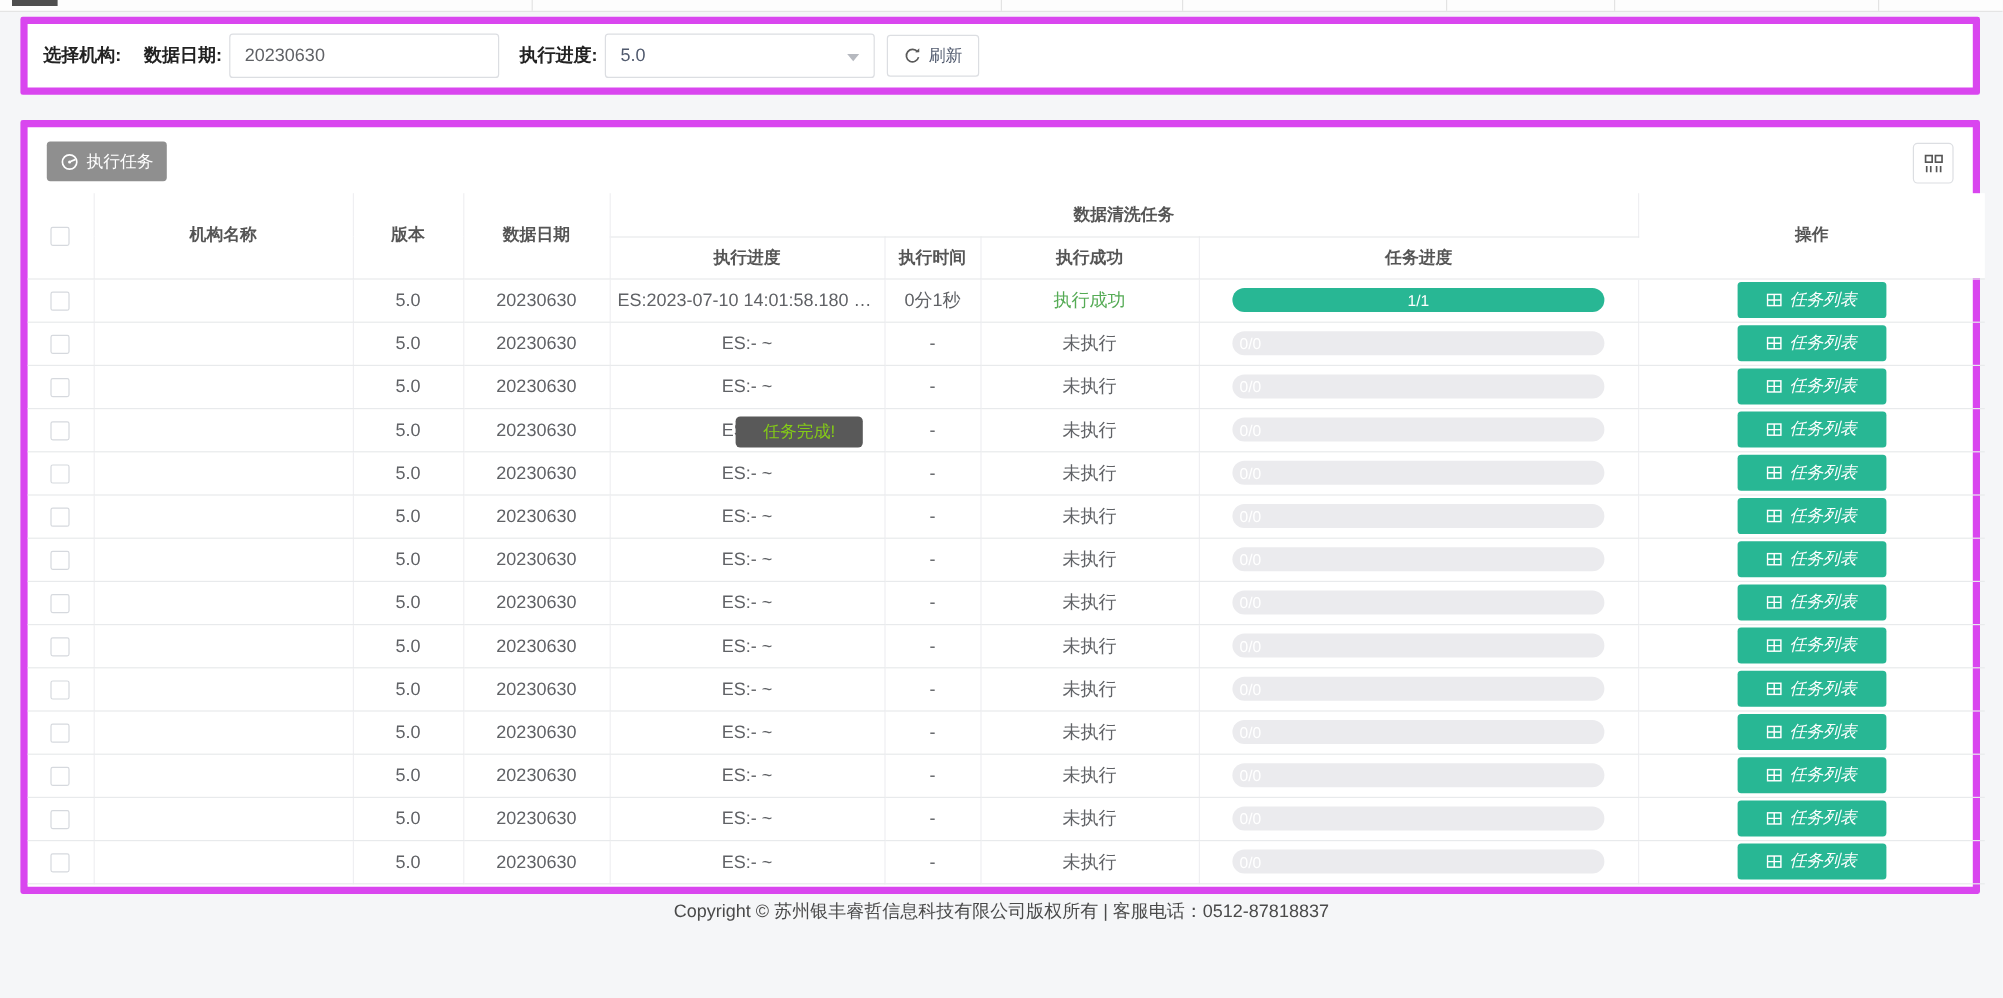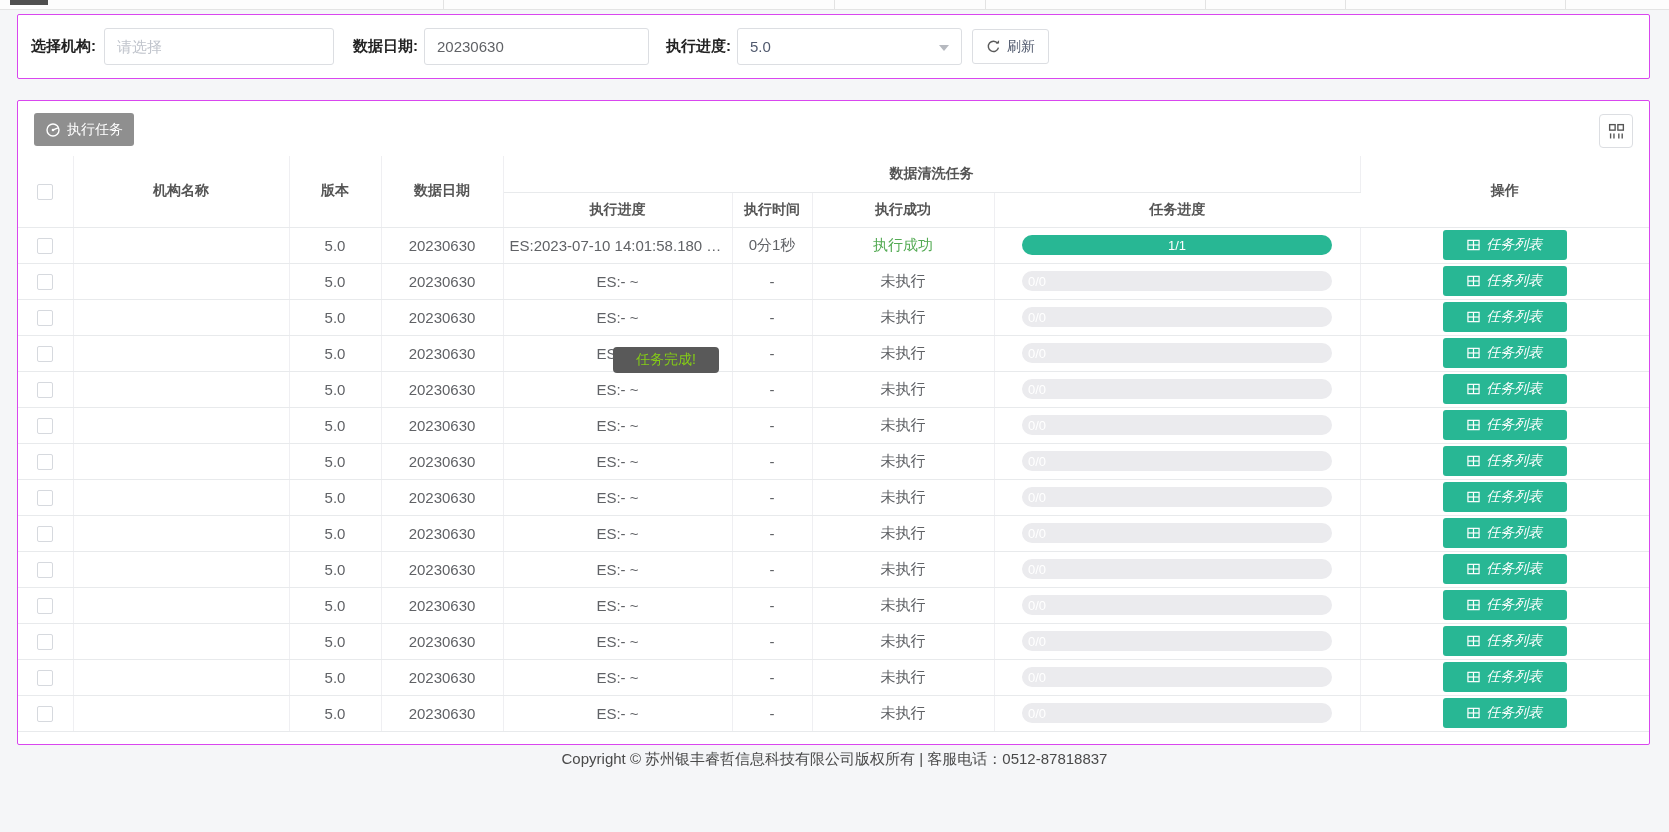--- a/index.html
+++ b/index.html
@@ -11,21 +11,21 @@
     overflow:hidden;
     color:#606266;
   }
   
   .top-strip { position:absolute; left:0; top:0; width:1669px; height:10px;
     background:#fdfdfd; border-bottom:1px solid #e4e4e4; }
   .top-strip .tab-chip { position:absolute; left:10px; top:0; width:38px; height:5px; background:#4f4f4f; }
   .top-strip .sep { position:absolute; top:0; width:1px; height:9px; background:#e3e3e3; }
 
   
-  .card { position:absolute; background:#fff; border:1px solid #d946ef; border-radius:2px; }
+  .card { position:absolute; background:#fff; border:6px solid #d946ef; border-radius:2px; }
   .filter-card { left:17px; top:14px; width:1633px; height:65px; display:flex; align-items:center; padding-left:13px; }
   .main-card { left:17px; top:100px; width:1633px; height:645px; }
 
   
   .f-label { font-size:15px; font-weight:700; color:#222; white-space:nowrap; }
   .f-input { height:37px; border:1px solid #dcdee2; border-radius:3px; background:#fff;
     font-size:15px; color:#606266; padding:0 12px; outline:none;
     font-family:"Liberation Sans","DejaVu Sans",sans-serif; }
   .f-input::placeholder { color:#c0c4cc; }
   .org-input { width:230px; margin-left:8px; }
@@ -84,21 +84,20 @@
   <div class="sep" style="left:443px"></div>
   <div class="sep" style="left:834px"></div>
   <div class="sep" style="left:985px"></div>
   <div class="sep" style="left:1205px"></div>
   <div class="sep" style="left:1345px"></div>
   <div class="sep" style="left:1565px"></div>
 </div>
 
 <div class="card filter-card">
   <span class="f-label">选择机构:</span>
-  <input class="f-input org-input" placeholder="请选择" style="">
   <span class="f-label ml19">数据日期:</span>
   <input class="f-input date-input" value="20230630" style="">
   <span class="f-label ml17">执行进度:</span>
   <div class="f-select">
     <span>5.0</span>
     <span class="caret"></span>
   </div>
   <button class="refresh-btn">
     <span style="display:flex">
       <svg width="15" height="15" viewBox="0 0 16 16">

